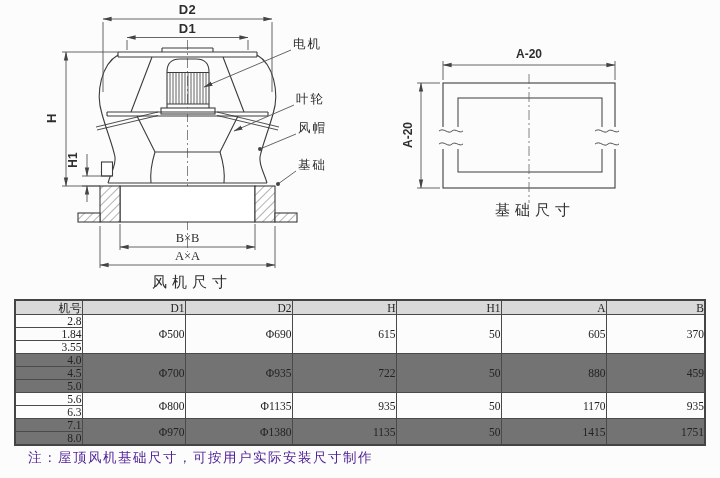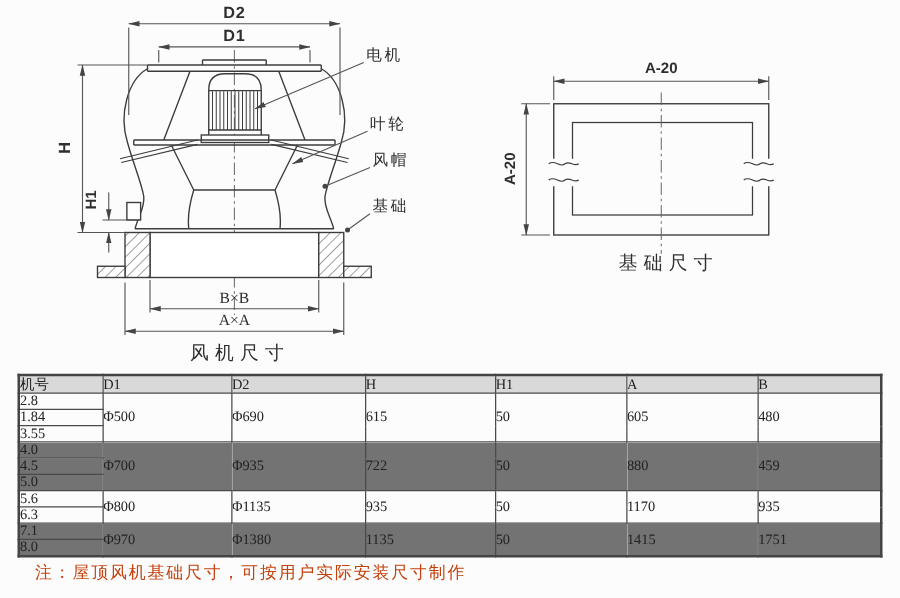--- a/index.html
+++ b/index.html
@@ -12,32 +12,32 @@
   #drawing{position:absolute;left:0;top:0;}
   svg text{fill:#2e2e2e;}
   .dimtxt{font-family:"Liberation Sans", sans-serif;font-size:13px;font-weight:600;letter-spacing:.5px;}
   .dimtxt-sm{font-family:"Liberation Sans", sans-serif;font-size:12px;font-weight:600;}
   .parttxt{font-family:"Liberation Serif", serif;font-size:12.5px;letter-spacing:2px;}
   .serifdim{font-family:"Liberation Serif", serif;font-size:12.5px;}
   .captxt{font-family:"Liberation Serif", serif;font-size:15px;letter-spacing:5px;}
   #spec-table{
     position:absolute;left:14px;top:299px;width:690px;
     border-collapse:collapse;table-layout:fixed;
-    font-size:11.5px;text-align:left;color:#222;
+    font-size:11.5px;text-align:right;color:#222;
   }
   #spec-table th,#spec-table td{
     border:1px solid #4a4a4a;padding:0;height:12px;line-height:12px;
     font-weight:normal;overflow:hidden;white-space:nowrap;
   }
   #spec-table{border:2px solid #444;}
   #spec-table th{background:#d9d9d9;height:13px;}
   tr.shade td{background:#737373;}
   #note{
     position:absolute;left:28px;top:449px;
-    font-size:13.5px;letter-spacing:1.5px;color:#c2410c;
+    font-size:13.5px;letter-spacing:1.5px;color:#4c1d95;
   }
 </style>
 </head>
 <body>
 
 <svg id="drawing" width="720" height="296" viewBox="0 0 720 296">
   <defs>
     <marker id="ma" orient="auto-start-reverse" markerUnits="userSpaceOnUse" markerWidth="10" markerHeight="8" refX="8.6" refY="3">
       <path d="M0,0.8 L9,3 L0,5.2 Z" fill="#444"></path>
     </marker>
@@ -195,21 +195,21 @@
   </thead>
   <tbody>
 
     <tr>
       <td>2.8</td>
       <td rowspan="3">Φ500</td>
       <td rowspan="3">Φ690</td>
       <td rowspan="3">615</td>
       <td rowspan="3">50</td>
       <td rowspan="3">605</td>
-      <td rowspan="3">480</td>
+      <td rowspan="3">370</td>
     </tr>
     <tr>
         <td>1.84</td>
       </tr>
     <tr>
         <td>3.55</td>
       </tr>
 
     <tr class="shade">
       <td>4.0</td>

